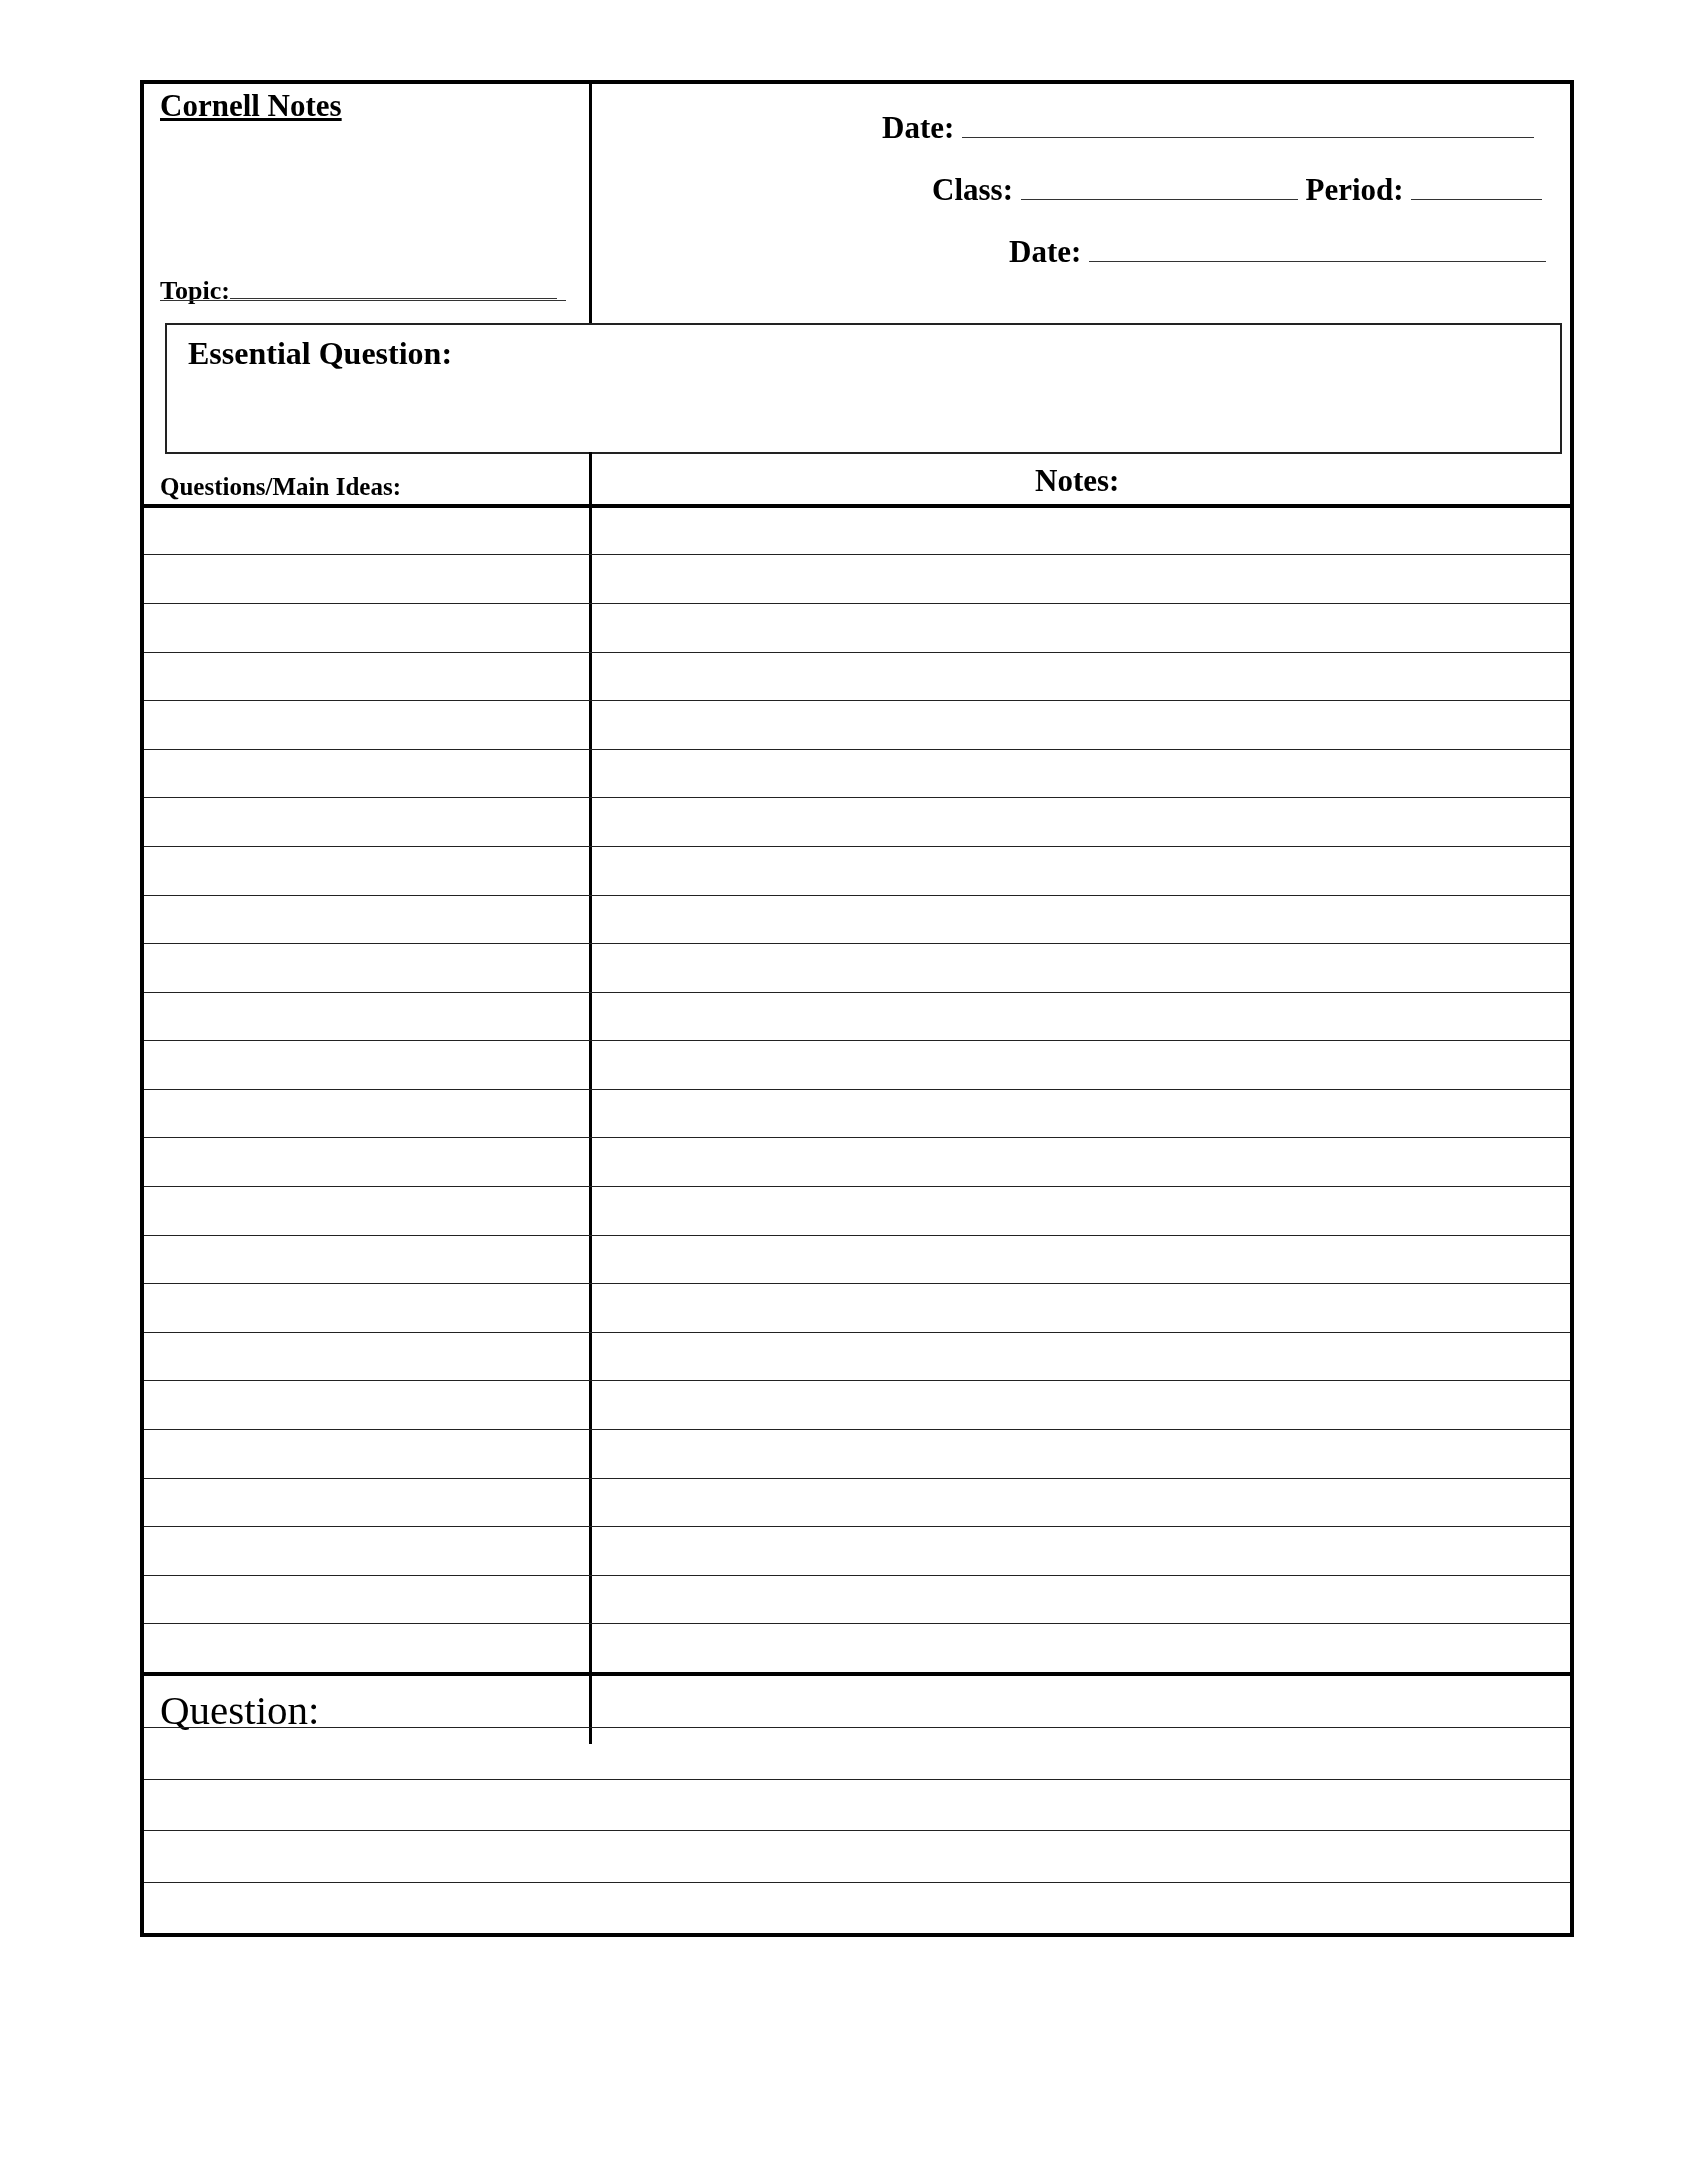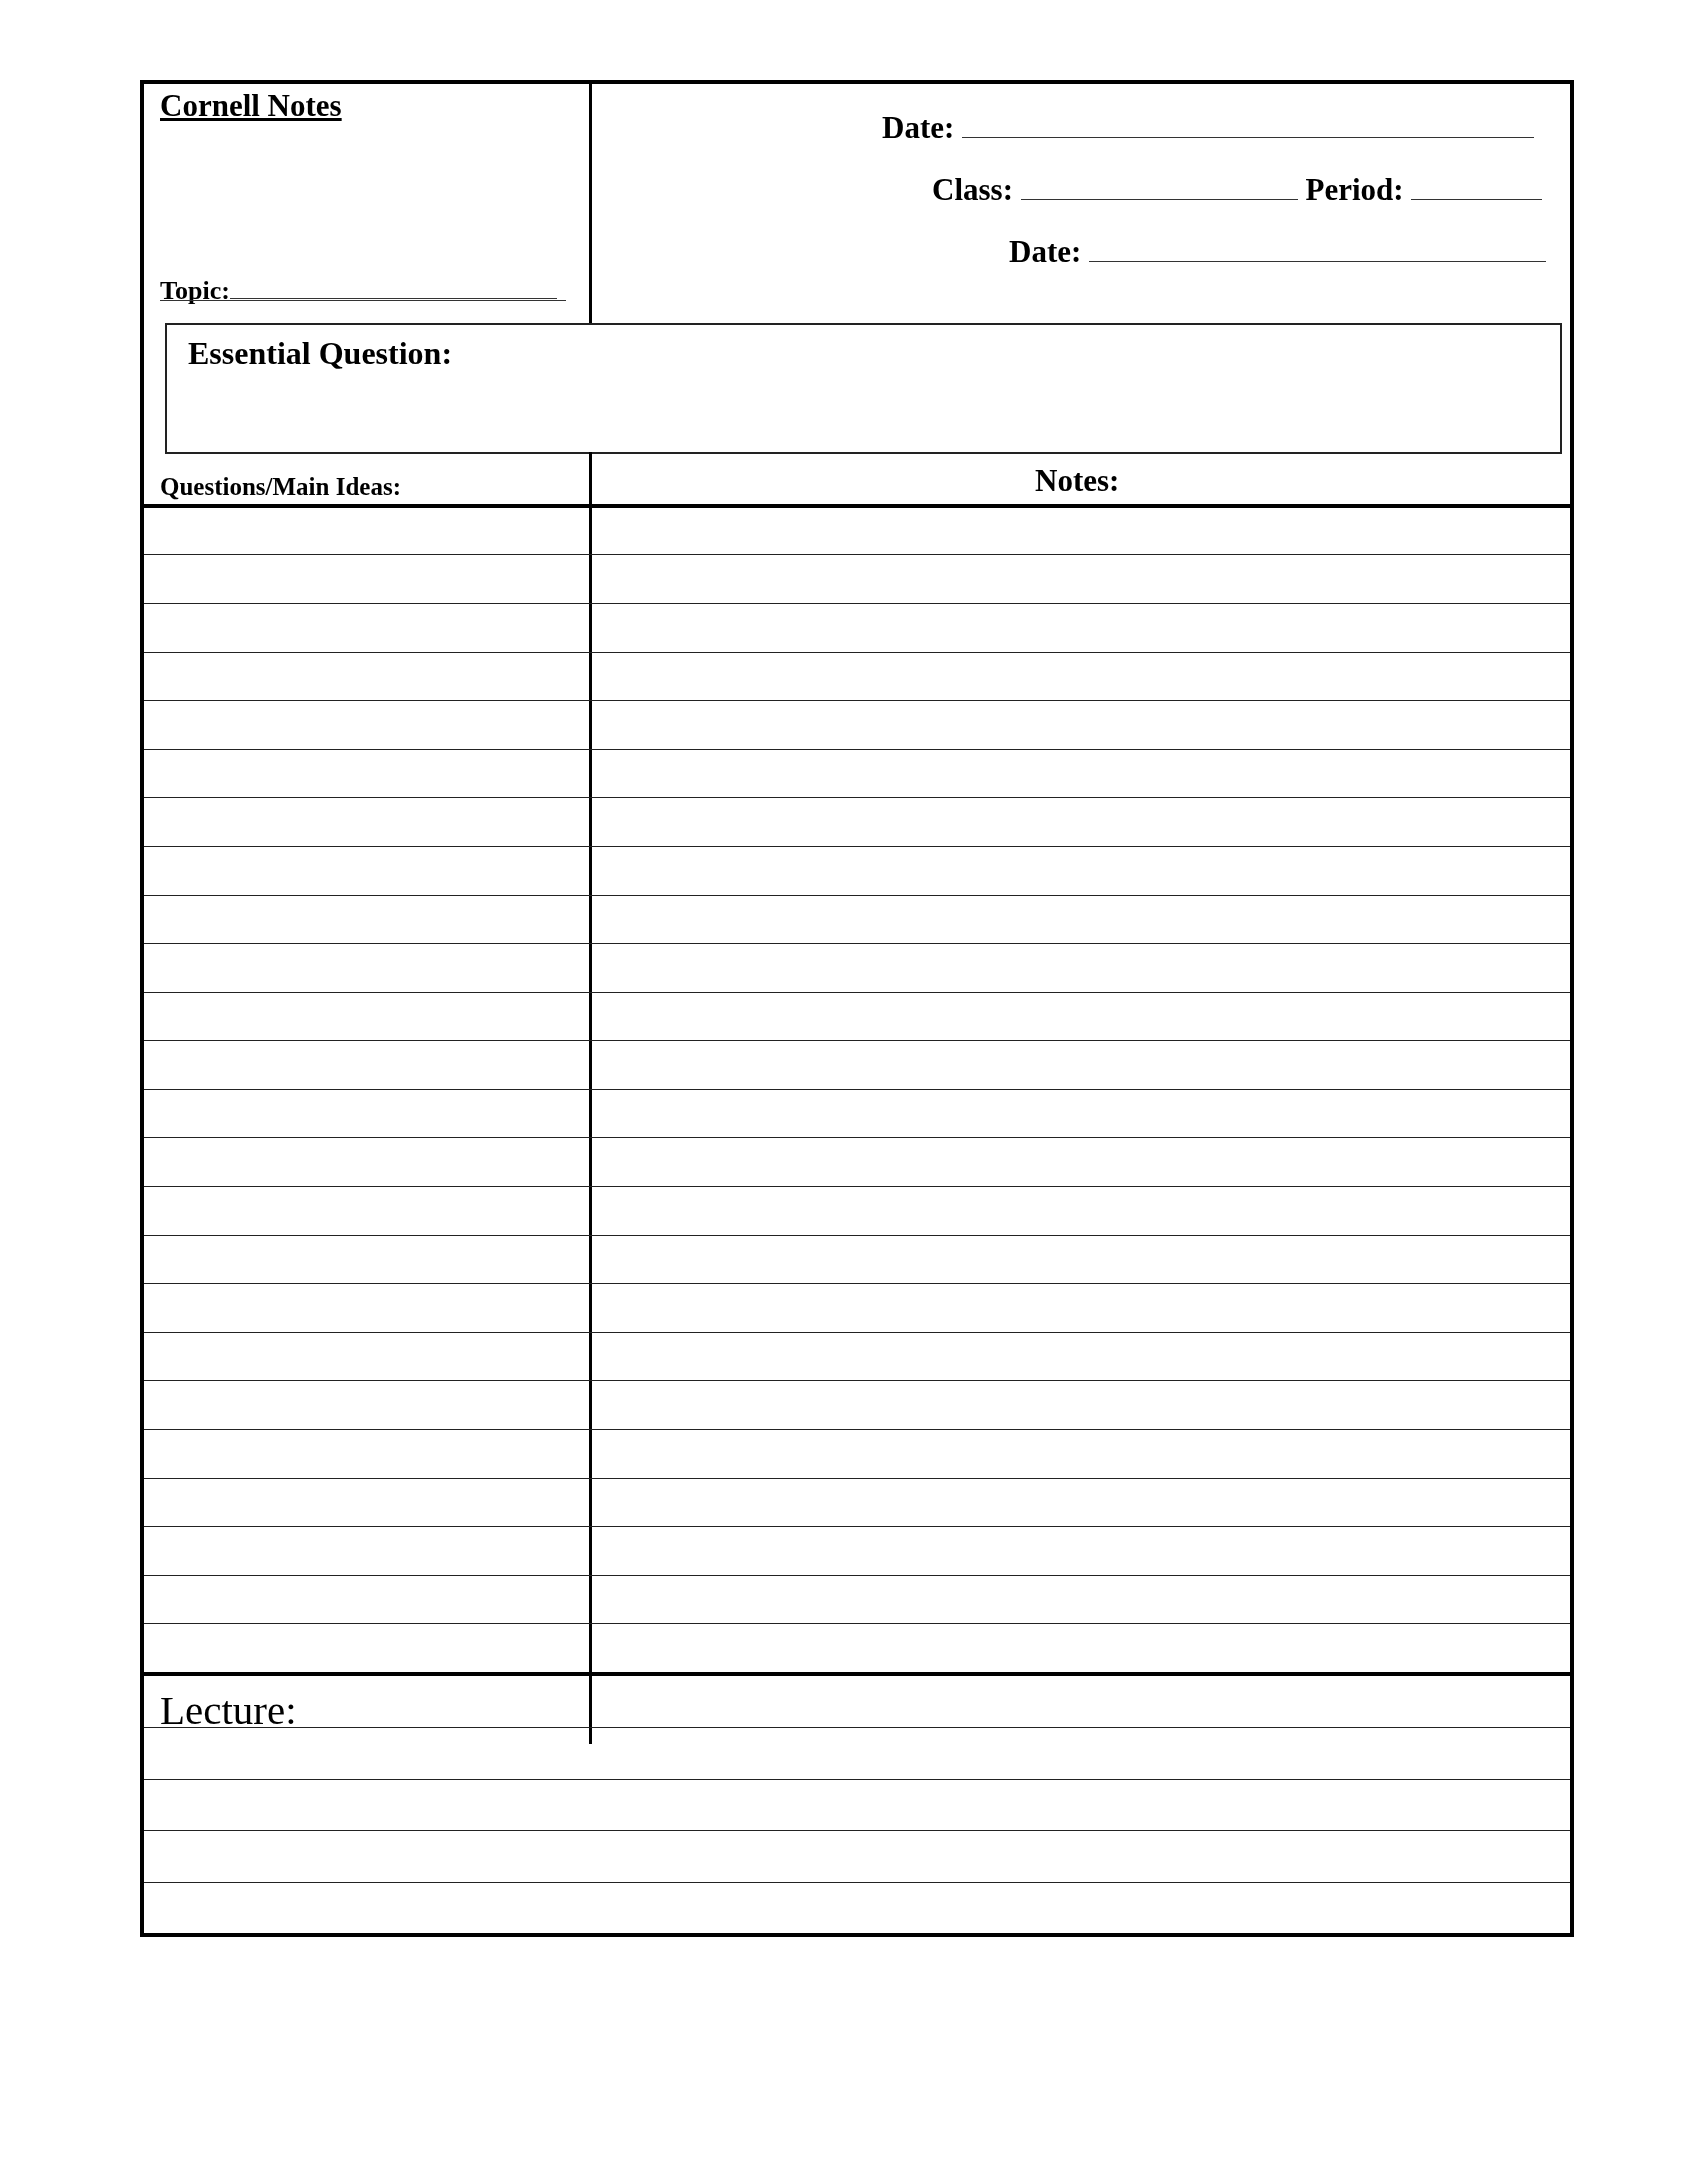--- a/index.html
+++ b/index.html
@@ -125,21 +125,21 @@
       <div class="abs" style="left: 0px; top: 1491px; width: 445px; height: 49px;"></div>
       <div class="abs" style="left: 447px; top: 1491px; width: 978px; height: 49px;"></div>
       <div class="hline" style="left: 0px; top: 1491px; width: 1426px;"></div>
       <div class="abs" style="left: 0px; top: 1539px; width: 445px; height: 49px;"></div>
       <div class="abs" style="left: 447px; top: 1539px; width: 978px; height: 49px;"></div>
       <div class="hline" style="left: 0px; top: 1539px; width: 1426px;"></div>
     </div>
 
   <div class="hline thick" style="left:0;top:1588px;width:1426px;"></div>
   <div class="abs" style="left:0;top:1592px;width:1426px;height:257px;">
-    <div class="summary-label">Lecture:</div>
+    <div class="summary-label">Question:</div>
   </div>
   <div id="summary-lines">
       <div class="hline" style="left: 0px; top: 1643px; width: 1426px;"></div>
       <div class="hline" style="left: 0px; top: 1695px; width: 1426px;"></div>
       <div class="hline" style="left: 0px; top: 1746px; width: 1426px;"></div>
       <div class="hline" style="left: 0px; top: 1798px; width: 1426px;"></div>
     </div>
 </div>
 
 

